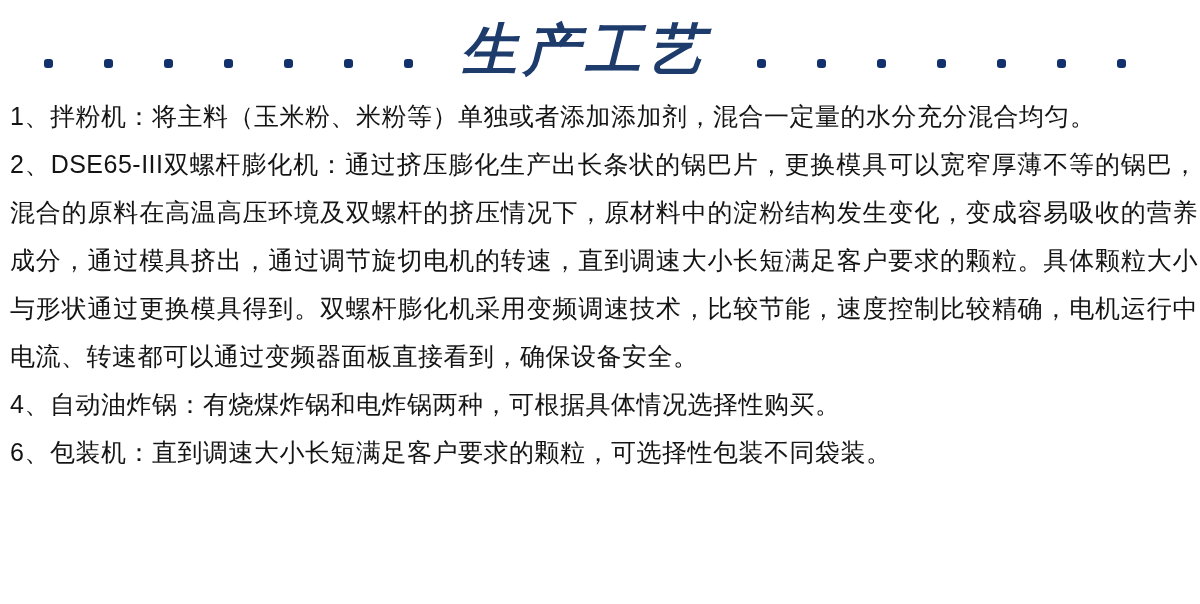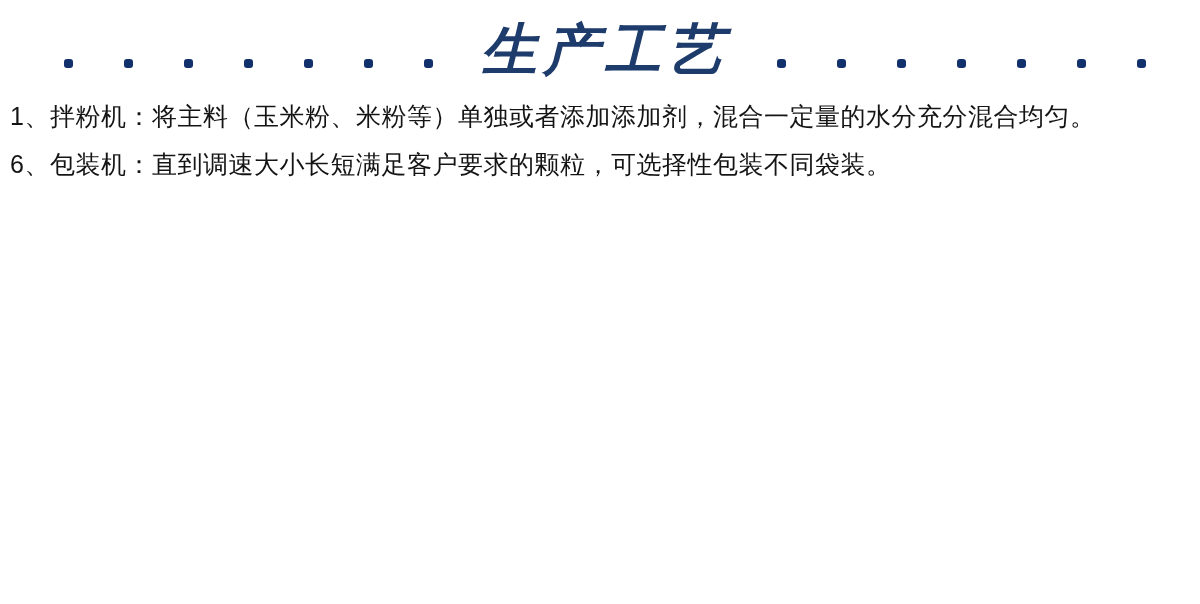--- a/index.html
+++ b/index.html
@@ -6,21 +6,21 @@
   body {
     width:1200px; height:604px;
     background:#ffffff;
     font-family:"Liberation Sans","DejaVu Sans",sans-serif;
     overflow:hidden;
   }
   .header {
     height:88px;
     display:flex;
     align-items:flex-end;
-    padding-left:64px;
+    padding-left:44px;
     gap:48px;
     box-sizing:border-box;
   }
   .dots {
     display:flex;
     gap:51px;
     padding-bottom:20px;
   }
   .dot {
     width:9px; height:9px;
@@ -69,14 +69,16 @@
       <span class="dot" style="background: rgb(18, 48, 107);"></span>
       <span class="dot" style="background: rgb(18, 48, 107);"></span>
       <span class="dot" style="background: rgb(18, 48, 107);"></span>
       <span class="dot" style="background: rgb(18, 48, 107);"></span>
       <span class="dot" style="background: rgb(18, 48, 107);"></span>
     </div>
 </div>
 
 <div class="content">
   <p class="item"><span>1、</span><span>拌粉机：将主料（玉米粉、米粉等）单独或者添加添加剂，混合一定量的水分充分混合均匀。</span></p>
+  <p class="item"><span>2、</span><span>DSE65-III双螺杆膨化机：通过挤压膨化生产出长条状的锅巴片，更换模具可以宽窄厚薄不等的锅巴，混合的原料在高温高压环境及双螺杆的挤压情况下，原材料中的淀粉结构发生变化，变成容易吸收的营养成分，通过模具挤出，通过调节旋切电机的转速，直到调速大小长短满足客户要求的颗粒。具体颗粒大小与形状通过更换模具得到。双螺杆膨化机采用变频调速技术，比较节能，速度控制比较精确，电机运行中电流、转速都可以通过变频器面板直接看到，确保设备安全。</span></p>
+  <p class="item"><span>4、</span><span>自动油炸锅：有烧煤炸锅和电炸锅两种，可根据具体情况选择性购买。</span></p>
   <p class="item"><span>6、</span><span>包装机：直到调速大小长短满足客户要求的颗粒，可选择性包装不同袋装。</span></p>
 </div>
 
 </body></html>

